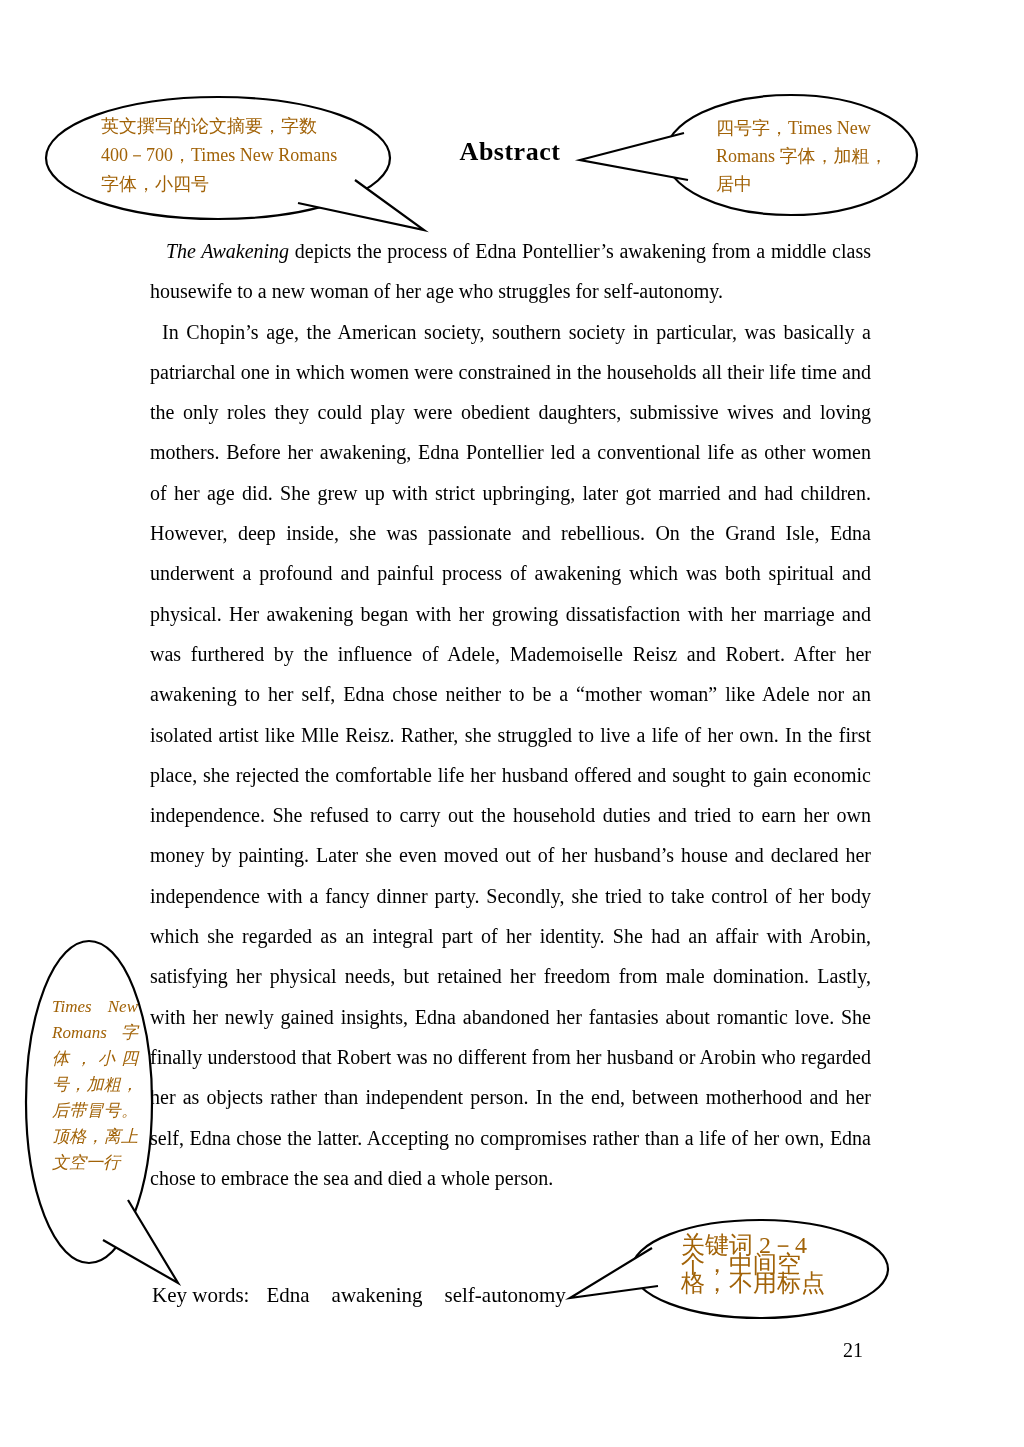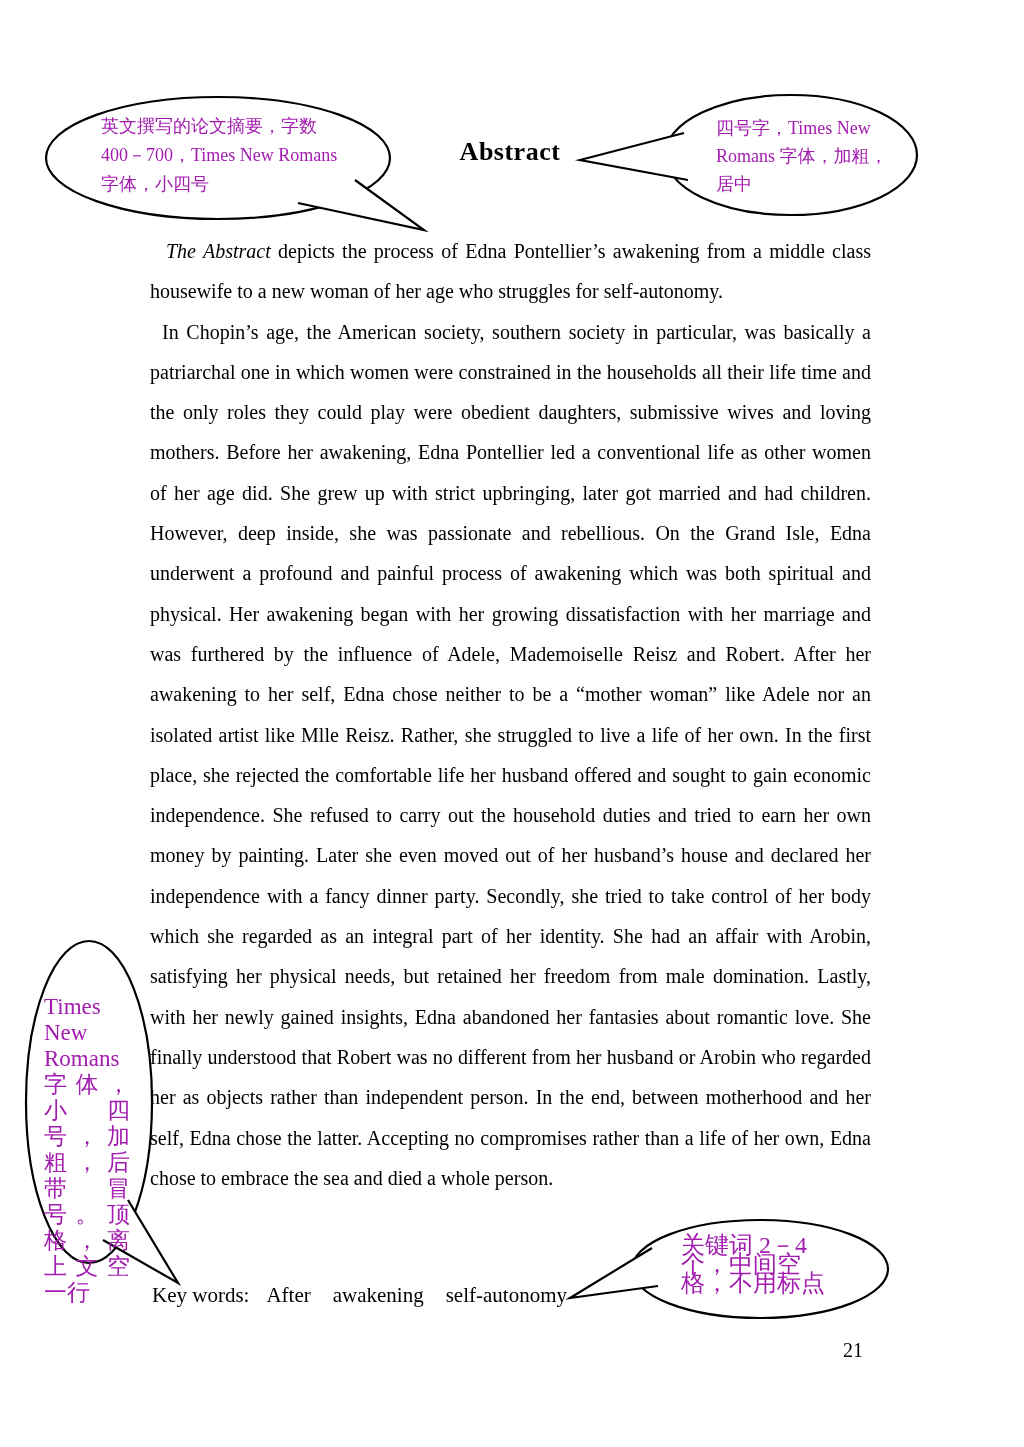--- a/index.html
+++ b/index.html
@@ -47,52 +47,53 @@
   .callout-layer {
     position: absolute;
     left: 0; top: 0; width: 1024px; height: 1447px;
     z-index: 5;
     pointer-events: none;
   }
   .callout-text {
     position: absolute;
     z-index: 6;
     font-family: "Liberation Serif", "DejaVu Serif", serif;
-    color: #a21caf;
+    color: #a16207;
   }
   .callout-text.tl {
     left: 101px; top: 112px; width: 238px;
     font-size: 18px; line-height: 29px;
   }
   .callout-text.tr {
     left: 716px; top: 114px; width: 178px;
     font-size: 18px; line-height: 28px;
   }
   .callout-text.left {
-    left: 44px; top: 994px; width: 86px;
-    font-size: 23px; line-height: 26px;
+    left: 52px; top: 994px; width: 86px;
+    font-size: 17px; line-height: 26px;
     text-align: justify;
+    font-style: italic;
   }
   .callout-text.br {
     left: 681px; top: 1236px; width: 162px;
     font-size: 24px; line-height: 19px;
   }
 </style>
 </head>
 <body>
 
 <div class="page-title">Abstract</div>
 
 <div class="body-text">
-  <p class="para1"><span class="lead-italic">The Abstract</span><span> depicts the process of Edna Pontellier’s awakening from a middle class housewife to a new woman of her age who struggles for self-autonomy.</span></p>
+  <p class="para1"><span class="lead-italic">The Awakening</span><span> depicts the process of Edna Pontellier’s awakening from a middle class housewife to a new woman of her age who struggles for self-autonomy.</span></p>
   <p class="para2">In Chopin’s age, the American society, southern society in particular, was basically a patriarchal one in which women were constrained in the households all their life time and the only roles they could play were obedient daughters, submissive wives and loving mothers. Before her awakening, Edna Pontellier led a conventional life as other women of her age did. She grew up with strict upbringing, later got married and had children. However, deep inside, she was passionate and rebellious. On the Grand Isle, Edna underwent a profound and painful process of awakening which was both spiritual and physical. Her awakening began with her growing dissatisfaction with her marriage and was furthered by the influence of Adele, Mademoiselle Reisz and Robert. After her awakening to her self, Edna chose neither to be a “mother woman” like Adele nor an isolated artist like Mlle Reisz. Rather, she struggled to live a life of her own. In the first place, she rejected the comfortable life her husband offered and sought to gain economic independence. She refused to carry out the household duties and tried to earn her own money by painting. Later she even moved out of her husband’s house and declared her independence with a fancy dinner party. Secondly, she tried to take control of her body which she regarded as an integral part of her identity. She had an affair with Arobin, satisfying her physical needs, but retained her freedom from male domination. Lastly, with her newly gained insights, Edna abandoned her fantasies about romantic love. She finally understood that Robert was no different from her husband or Arobin who regarded her as objects rather than independent person. In the end, between motherhood and her self, Edna chose the latter. Accepting no compromises rather than a life of her own, Edna chose to embrace the sea and died a whole person.</p>
 </div>
 
 <div class="keywords-line">
-  <span class="kw-label">Key words:</span><span class="kw-item">After</span><span class="kw-item">awakening</span><span class="kw-item">self-autonomy</span>
+  <span class="kw-label">Key words:</span><span class="kw-item">Edna</span><span class="kw-item">awakening</span><span class="kw-item">self-autonomy</span>
 </div>
 
 <div class="page-number">21</div>
 
 <svg class="callout-layer" width="1024" height="1447" viewBox="0 0 1024 1447" xmlns="http://www.w3.org/2000/svg">
 
   <g stroke-linejoin="miter" stroke-miterlimit="12">
     <ellipse cx="218" cy="158" rx="172" ry="61" fill="#fff" stroke="#000" stroke-width="2.2"></ellipse>
     <path d="M 298,203 L 424,230 L 355,180 Z" fill="#fff" stroke="none"></path>
     <path d="M 298,203 L 424,230 L 355,180" fill="none" stroke="#000" stroke-width="2.2"></path>

